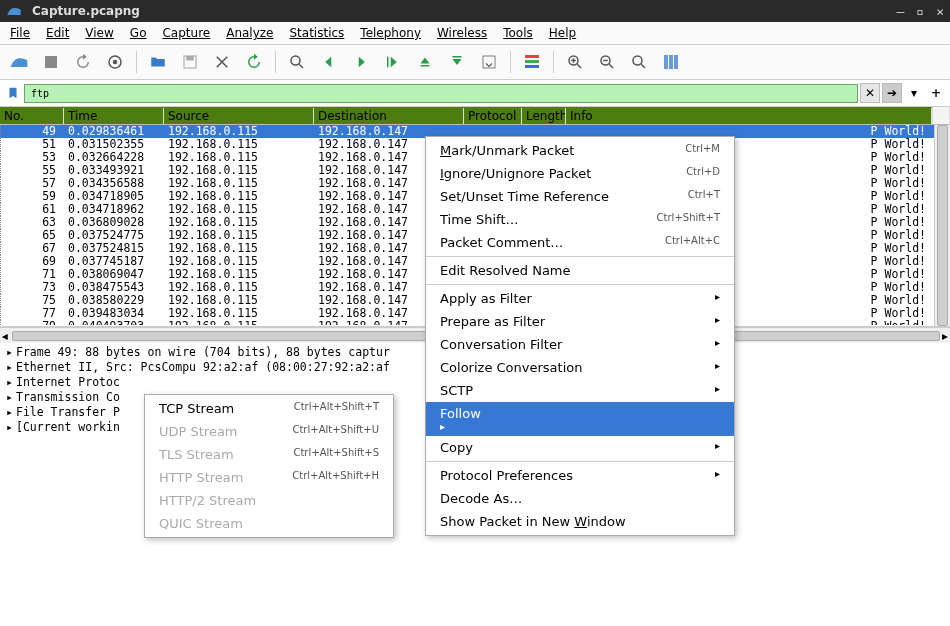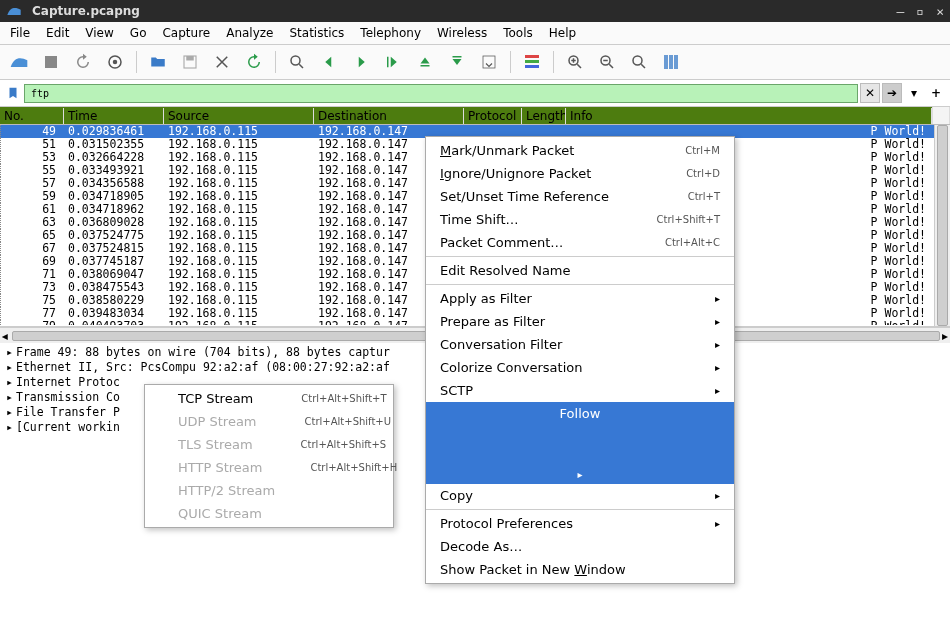--- a/index.html
+++ b/index.html
@@ -25,21 +25,21 @@
   .titlebar .title { flex:1; text-align:left; font-weight:bold; }
   .titlebar .winbtns { display:flex; gap:12px; font-family: monospace; font-size:13px; }
   .menubar {
     display:flex;
     gap:16px;
     padding: 4px 10px;
     border-bottom: 1px solid #ccc;
     background:#fafafa;
   }
   .menubar .menu-item { cursor:default; }
-  .menubar .u { }
+  .menubar .u { text-decoration: underline; }
   .toolbar {
     display:flex;
     align-items:center;
     gap:6px;
     padding:4px 6px;
     border-bottom:1px solid #ccc;
     background:#fafafa;
   }
   .tb-btn { width:26px; height:26px; display:flex; align-items:center; justify-content:center; border-radius:2px; }
   .tb-sep { width:1px; height:22px; background:#ccc; margin:0 2px; }
@@ -123,26 +123,25 @@
   .tri { display:inline-block; width:10px; }
   .context-menu, .submenu {
     position:absolute;
     background:#fff;
     border:1px solid #aaa;
     box-shadow:2px 2px 6px rgba(0,0,0,.25);
     font-size:13px;
     padding:2px 0;
   }
   .context-menu { left:425px; top:136px; width:310px; }
-  .submenu { left:144px; top:384px; width:250px;padding-left:19px; }
+  .submenu { left:144px; top:394px; width:250px; }
   .cm-item, .sm-item {
-    display:flex;align-items:center;justify-content:space-between;
+    display:flex;justify-content:space-between;
     padding:4px 14px;
     white-space:nowrap;
-    gap:48px;
   }
   .cm-item .lbl .u, .sm-item .lbl .u { text-decoration:underline; }
   .cm-item .shortcut, .sm-item .shortcut { color:#555; font-size:10px; }
   .cm-item.highlight { background:#3778d4; color:#fff;flex-direction:column; }
   .cm-sep { height:1px;background:#ccc;margin:2px 0; }
   .cm-item .arrow, .cm-item.highlight .arrow { font-size:10px; color:inherit; }
   .sm-item.disabled { color:#aaa; }
   svg { display:block; }
   .scroll-col { background:#f4f4f4;border-left:1px solid #ddd; height:100%; }
 </style>

